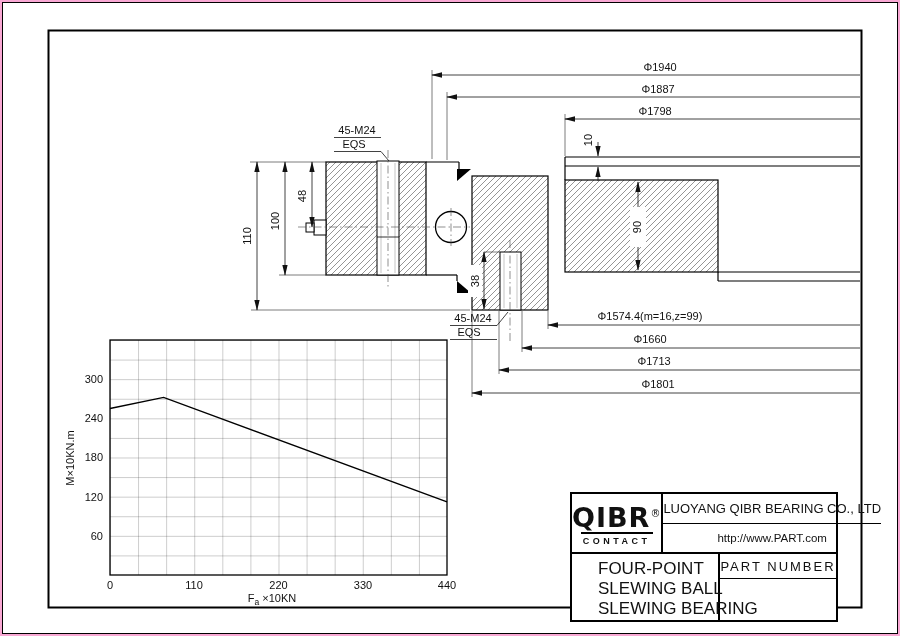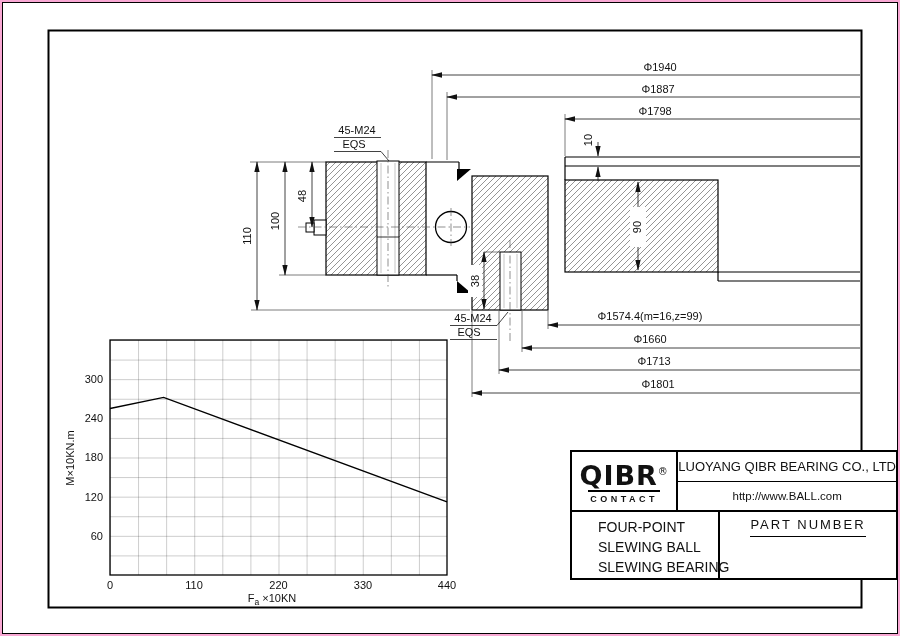--- a/index.html
+++ b/index.html
@@ -15,37 +15,37 @@
   .med { stroke:#000; stroke-width:0.8; }
   .sol { stroke:#000; stroke-width:1.2; }
   .cl  { stroke:#444; stroke-width:0.6; stroke-dasharray:8 3 1.5 3; }
   .dimline { stroke:#111; stroke-width:0.8; fill:none; }
   .ext { stroke:#111; stroke-width:0.55; }
   .mask { fill:#fff; }
   text.dim { font-family:"Liberation Sans", sans-serif; font-size:11px; fill:#111; }
   .curve { fill:none; stroke:#000; stroke-width:1.4; }
 
   
-  .titleblock { position:absolute; left:570px; top:450px; width:328px; height:130px;
+  .titleblock { position:absolute; left:570px; top:492px; width:268px; height:130px;
                 box-sizing:border-box; border:2px solid #000; display:flex; flex-direction:column;
                 background:#fff; color:#111; }
   .tb-top { height:58px; border-bottom:2px solid #000; display:flex; }
   .tb-logo { width:130px; border-right:2px solid #000; display:flex; flex-direction:column;
              align-items:center; justify-content:center; }
   .logo-word { font-size:27px; font-weight:800; letter-spacing:1px; line-height:26px; font-family:"DejaVu Sans", sans-serif; }
   .logo-word sup { font-size:10px; font-weight:400; vertical-align:super; }
   .logo-sub { font-size:9px; font-weight:700; letter-spacing:3.5px; border-top:2.2px solid #000;
               padding:2px 2px 0 2px; margin-top:1px; }
   .tb-co { flex:1; display:flex; flex-direction:column; }
   .co-name { flex:1; border-bottom:1.2px solid #000; display:flex; align-items:center;
              justify-content:center; font-size:13px; white-space:nowrap; }
   .co-url { flex:1; display:flex; align-items:center; justify-content:center; font-size:11.5px; }
   .tb-bottom { flex:1; display:flex; }
   .tb-product { width:148px; border-right:2px solid #000; box-sizing:border-box;
-                padding:5px 0 0 26px; font-size:14px; line-height:20px; white-space:nowrap; }
+                padding:5px 0 0 26px; font-size:17px; line-height:20px; white-space:nowrap; }
   .tb-part { flex:1; display:flex; flex-direction:column;align-items:center; }
   .part-label { height:24px; border-bottom:1.2px solid #000; display:flex; align-items:center;
                 justify-content:center; font-size:13px; letter-spacing:2px; }
   .part-value { flex:1; display:flex; align-items:center; justify-content:center;
                 font-size:21px; letter-spacing:1.5px; }
 </style>
 </head>
 <body>
 
 <div class="page">
@@ -190,21 +190,21 @@
 </svg>
 
 <div class="titleblock">
   <div class="tb-top">
     <div class="tb-logo">
       <div class="logo-word"><span>QIBR</span><sup>®</sup></div>
       <div class="logo-sub">CONTACT</div>
     </div>
     <div class="tb-co">
       <div class="co-name">LUOYANG QIBR BEARING CO., LTD</div>
-      <div class="co-url">http://www.BALL.com</div>
+      <div class="co-url">http://www.PART.com</div>
     </div>
   </div>
   <div class="tb-bottom">
     <div class="tb-product">
       <div>FOUR-POINT</div>
       <div>SLEWING BALL</div>
       <div>SLEWING BEARING</div>
     </div>
     <div class="tb-part">
       <div class="part-label">PART NUMBER</div>

